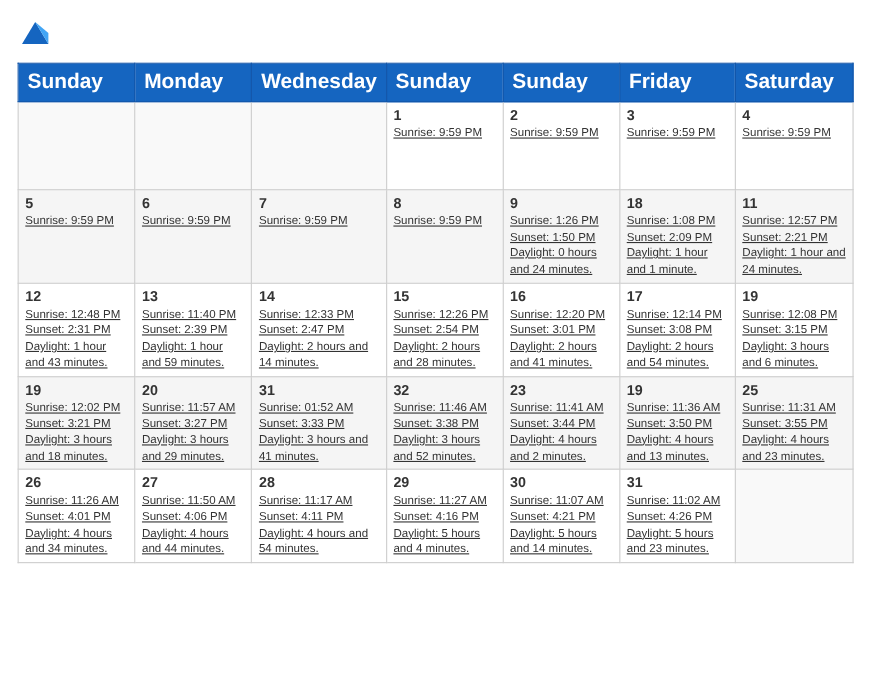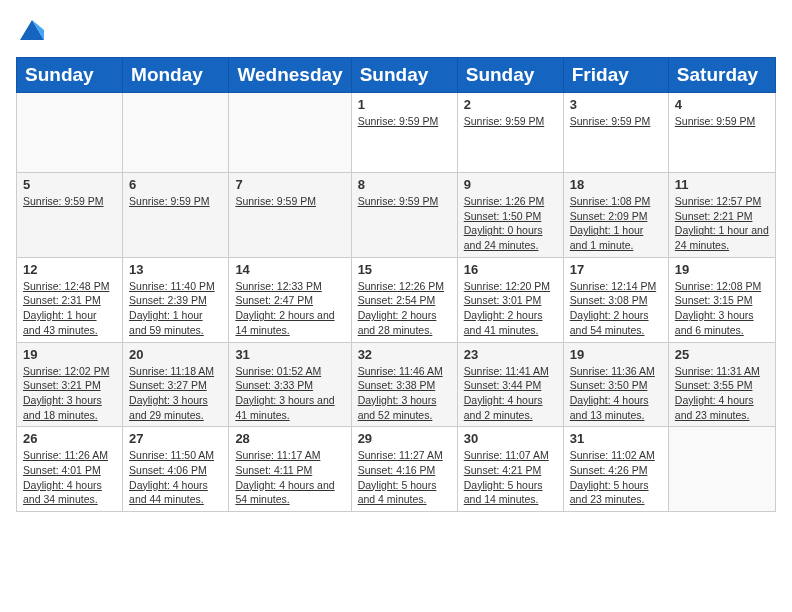--- a/index.html
+++ b/index.html
@@ -224,21 +224,21 @@
       </tr>
       <tr class="row-shaded">
         <td>
           <span class="day-num">19</span>
           <div class="day-info">Sunrise: 12:02 PM
 Sunset: 3:21 PM
 Daylight: 3 hours and 18 minutes.</div>
         </td>
         <td>
           <span class="day-num">20</span>
-          <div class="day-info">Sunrise: 11:18 AM
+          <div class="day-info">Sunrise: 11:57 AM
 Sunset: 3:27 PM
 Daylight: 3 hours and 29 minutes.</div>
         </td>
         <td>
           <span class="day-num">31</span>
           <div class="day-info">Sunrise: 01:52 AM
 Sunset: 3:33 PM
 Daylight: 3 hours and 41 minutes.</div>
         </td>
         <td>

